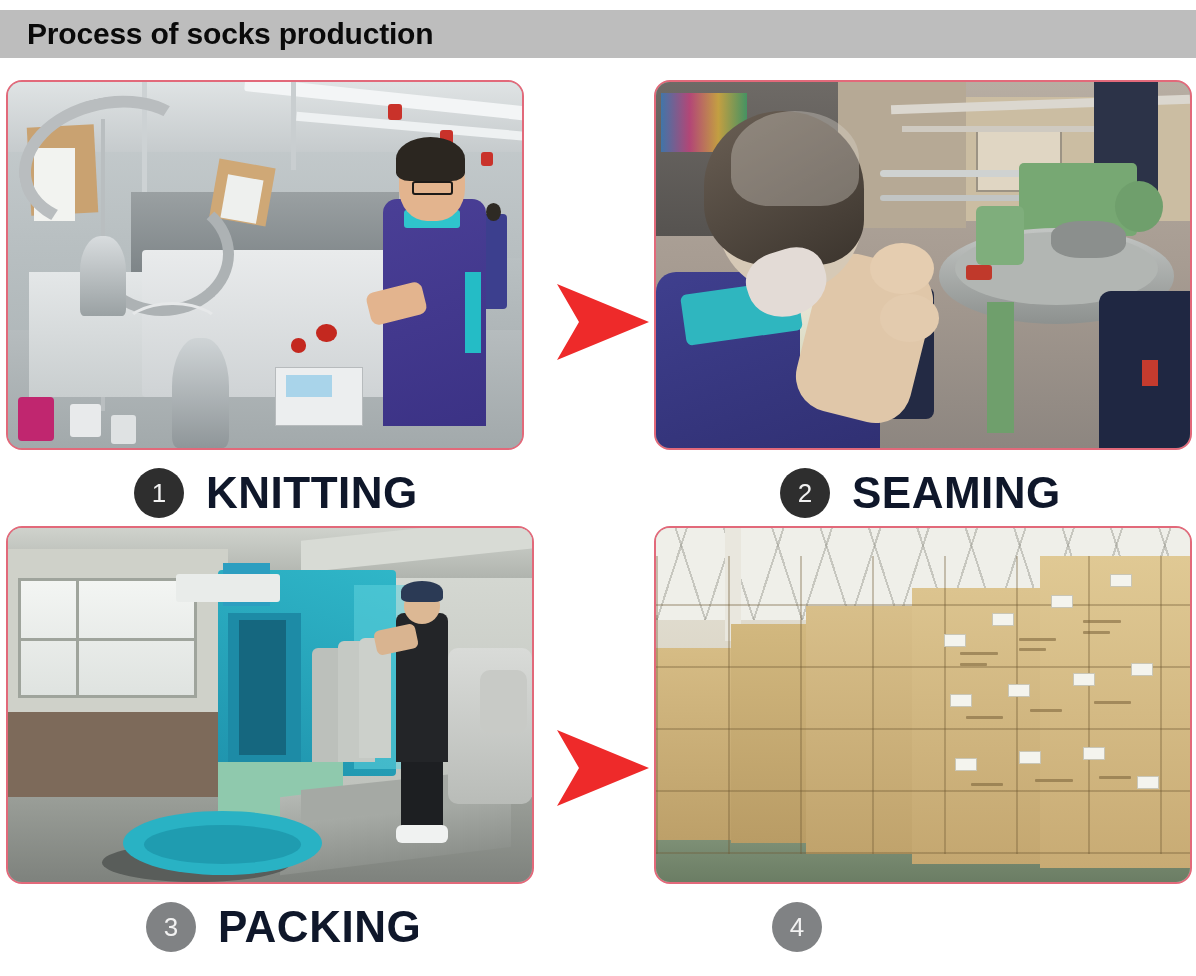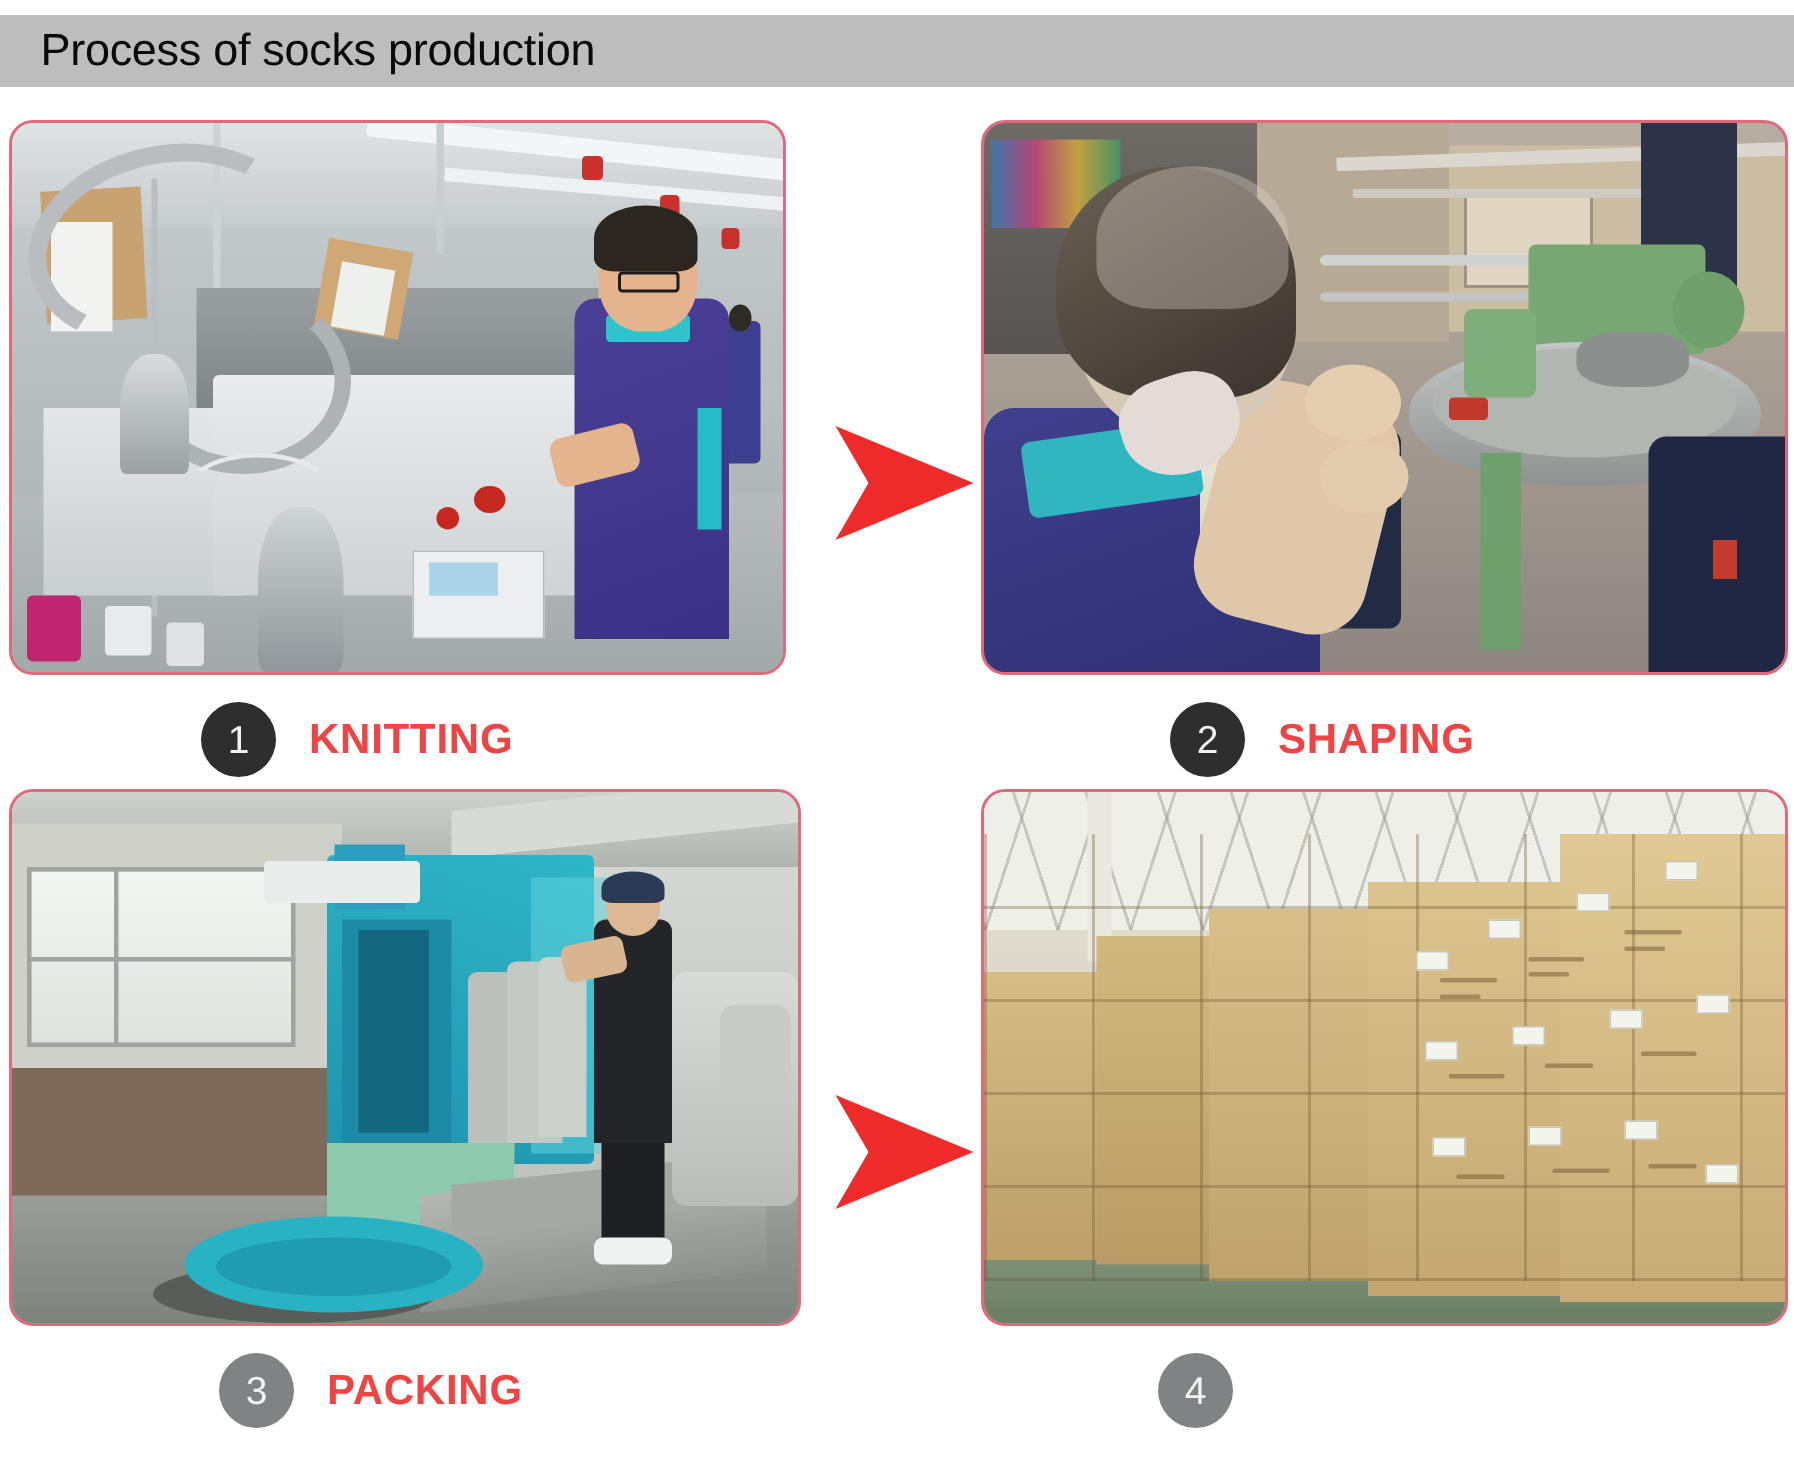--- a/index.html
+++ b/index.html
@@ -24,21 +24,21 @@
     position: absolute;
     left: 0; top: 10px;
     width: 1196px; height: 48px;
     background: #bdbdbd;
     display: flex;
     align-items: center;
   }
   .title-text {
     margin-left: 27px;
     font-size: 30px;
-    font-weight: normal;
+    font-weight: bold;
     color: #0a0a0a;
     letter-spacing: -0.2px;
     font-family: "Liberation Sans", sans-serif;
   }
 
   
   .grid {
     position: absolute;
     left: 0; top: 64px;
     width: 1196px;
@@ -88,23 +88,23 @@
     font-size: 26px;
     font-weight: 500;
     flex: 0 0 auto;
     font-family: "Liberation Sans", sans-serif;
   }
   .badge-dark  { background: #2e2e2e; }
   .badge-gray  { background: #808284; }
 
   .step-label {
     margin-left: 22px;
-    font-size: 28px;
+    font-size: 44px;
     font-weight: bold;
-    color: #ef4444;
+    color: #0f172a;
     letter-spacing: 0.5px;
     white-space: nowrap;
     font-family: "Liberation Sans", sans-serif;
   }
 
   
   .arrow {
     position: absolute;
     width: 100px; height: 84px;
   }
@@ -343,21 +343,21 @@
           <div class="sh s2-hand1"></div>
           <div class="sh s2-hand2"></div>
           <div class="sh s2-woman-head"></div>
           <div class="sh s2-hair"></div>
           <div class="sh s2-hairnet"></div>
           <div class="sh s2-mask"></div>
         </div>
       </div>
       <div class="caption">
         <div class="badge badge-dark">2</div>
-        <div class="step-label">SHAPING</div>
+        <div class="step-label">SEAMING</div>
       </div>
     </div>
 
     <div class="cell cell-3">
       <div class="photo-frame">
         <div class="scene s3">
           <div class="sh s3-ceil"></div>
           <div class="sh s3-ceilbeam"></div>
           <div class="sh s3-wallL"></div>
           <div class="sh s3-window"></div>

